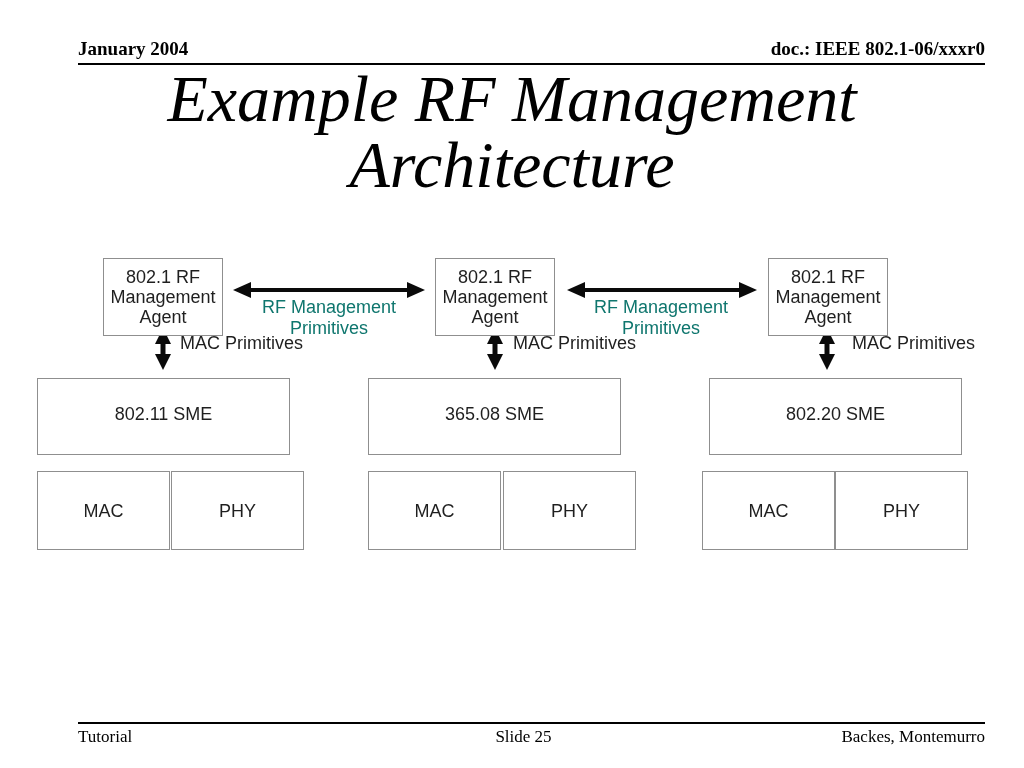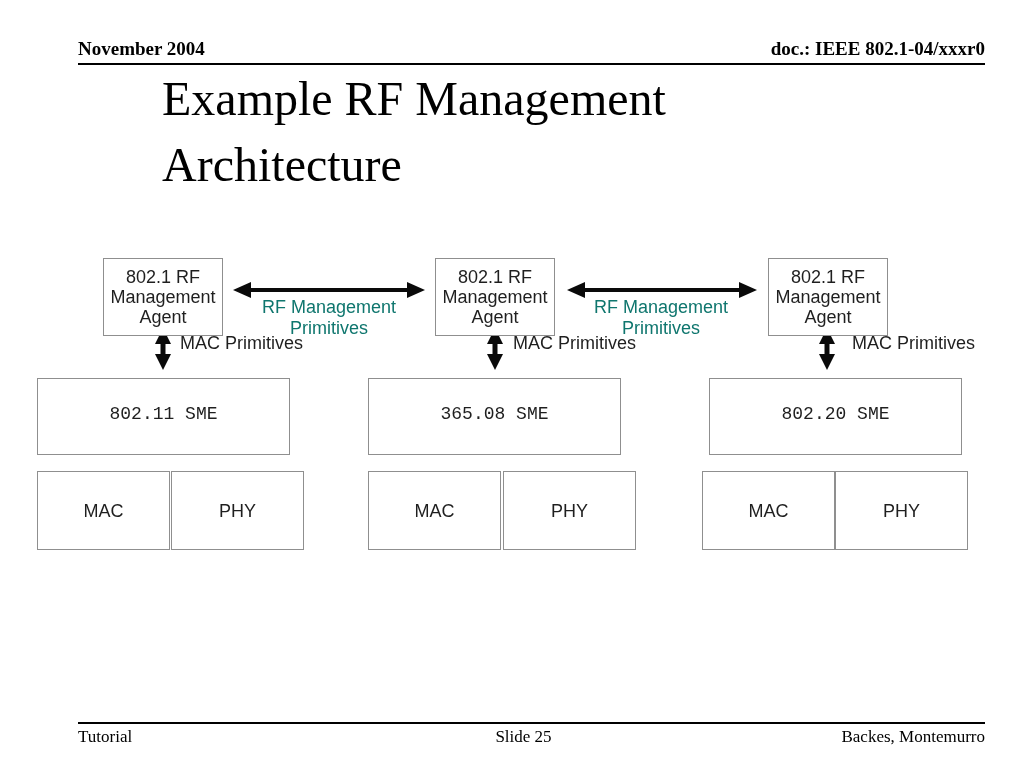--- a/index.html
+++ b/index.html
@@ -33,43 +33,44 @@
     color: #000;
   }
   #footer .wrap { position: relative; display: flex; justify-content: space-between; }
   #footer .center-abs {
     position: absolute; left: 0; right: 16px; text-align: center;
   }
   
   #title {
     position: absolute;
     left: 162px; top: 66px; width: 700px;
-    text-align: left;
+    text-align: center;
     font-family: "Liberation Serif", serif;
-    font-size: 48px;
+    font-size: 66px;
     line-height: 66px;
     color: #000;
+    font-style: italic;
   }
   
   .box {
     position: absolute;
     box-sizing: border-box;
     border: 1px solid #8f8f8f;
     background: #ffffff;
     display: flex;
     align-items: center;
     justify-content: center;
     text-align: center;
     font-size: 18px;
     line-height: 20px;
     color: #1f1f1f;
     margin-top: 8px;
   }
   .agent { width: 120px; height: 78px; top: 250px; padding: 0 2px; }
-  .sme   { width: 253px; height: 77px; top: 370px; padding-bottom: 6px; font-family: Liberation Mono, monospace; }
+  .sme   { width: 253px; height: 77px; top: 370px; padding-bottom: 6px; }
   .lower { width: 133px; height: 79px; top: 463px; }
   
   .lbl {
     position: absolute;
     font-size: 18px;
     line-height: 21px;
     color: #1f1f1f;
     white-space: nowrap;
   }
   .rf-lbl {
@@ -81,22 +82,22 @@
     color: #0f766e;
   }
   #arrows { position: absolute; left: 0; top: 0; pointer-events: none; }
 </style>
 </head>
 <body>
 
 <div id="slide">
 
   <div id="header">
-    <span>November 2004</span>
-    <span>doc.: IEEE 802.1-04/xxxr0</span>
+    <span>January 2004</span>
+    <span>doc.: IEEE 802.1-06/xxxr0</span>
   </div>
 
   <div id="title">Example RF Management Architecture</div>
 
   <svg id="arrows" width="1024" height="768" viewBox="0 0 1024 768">
     <g stroke="#0a0a0a" fill="#0a0a0a">
       <line x1="248" y1="290" x2="410" y2="290" stroke-width="4"></line>
       <polygon points="233,290 251,282 251,298" stroke="none"></polygon>
       <polygon points="425,290 407,282 407,298" stroke="none"></polygon>
     </g>

